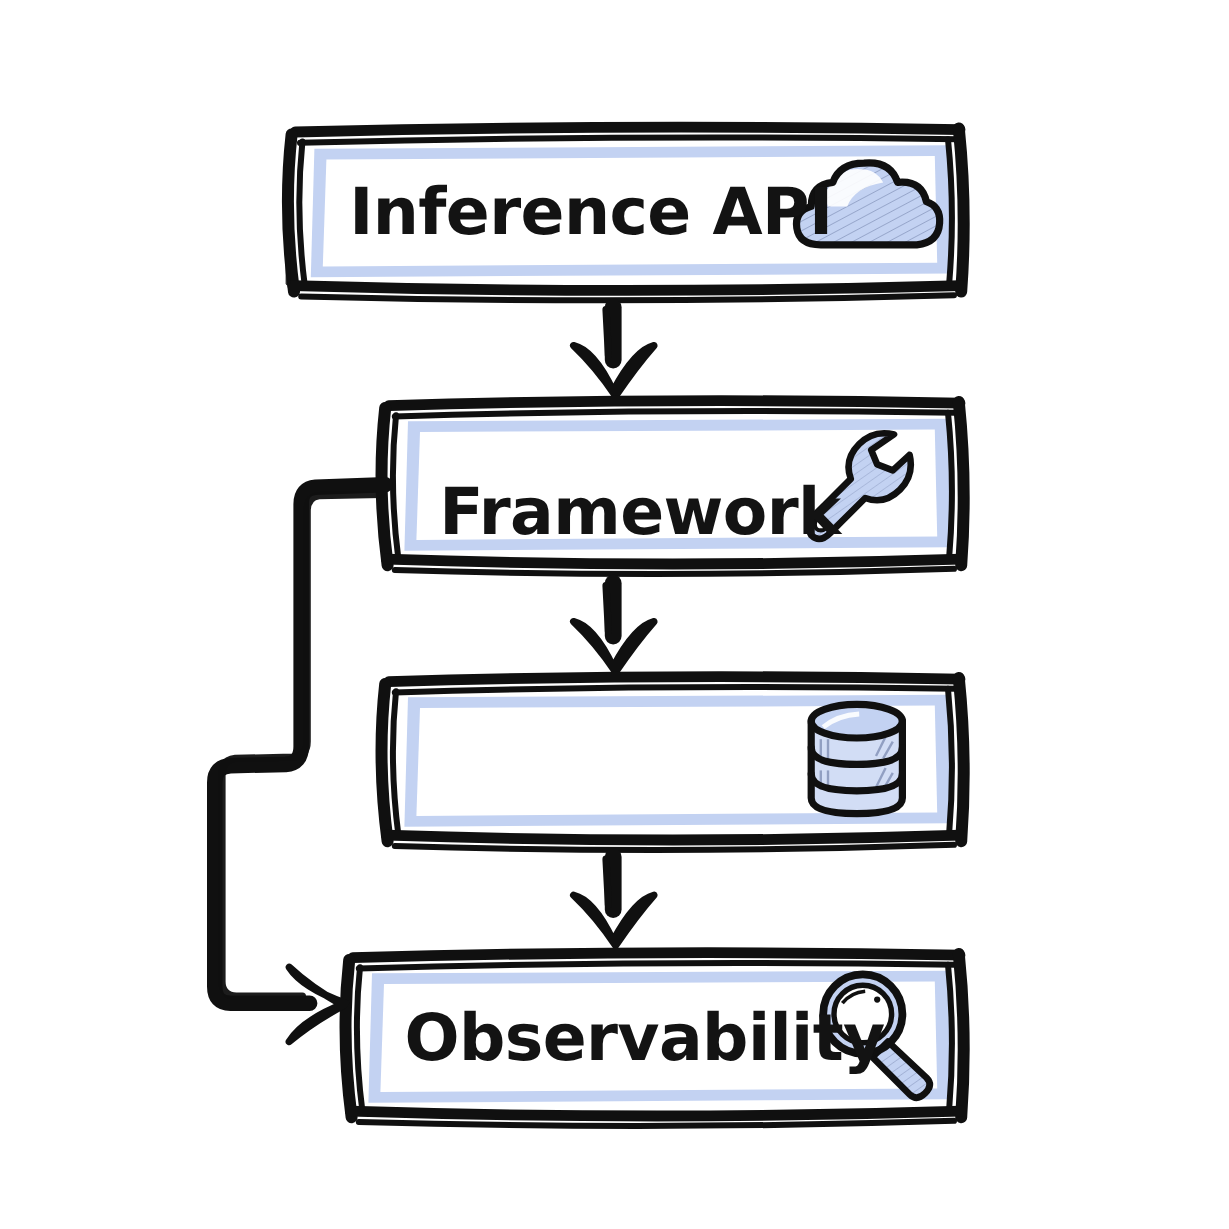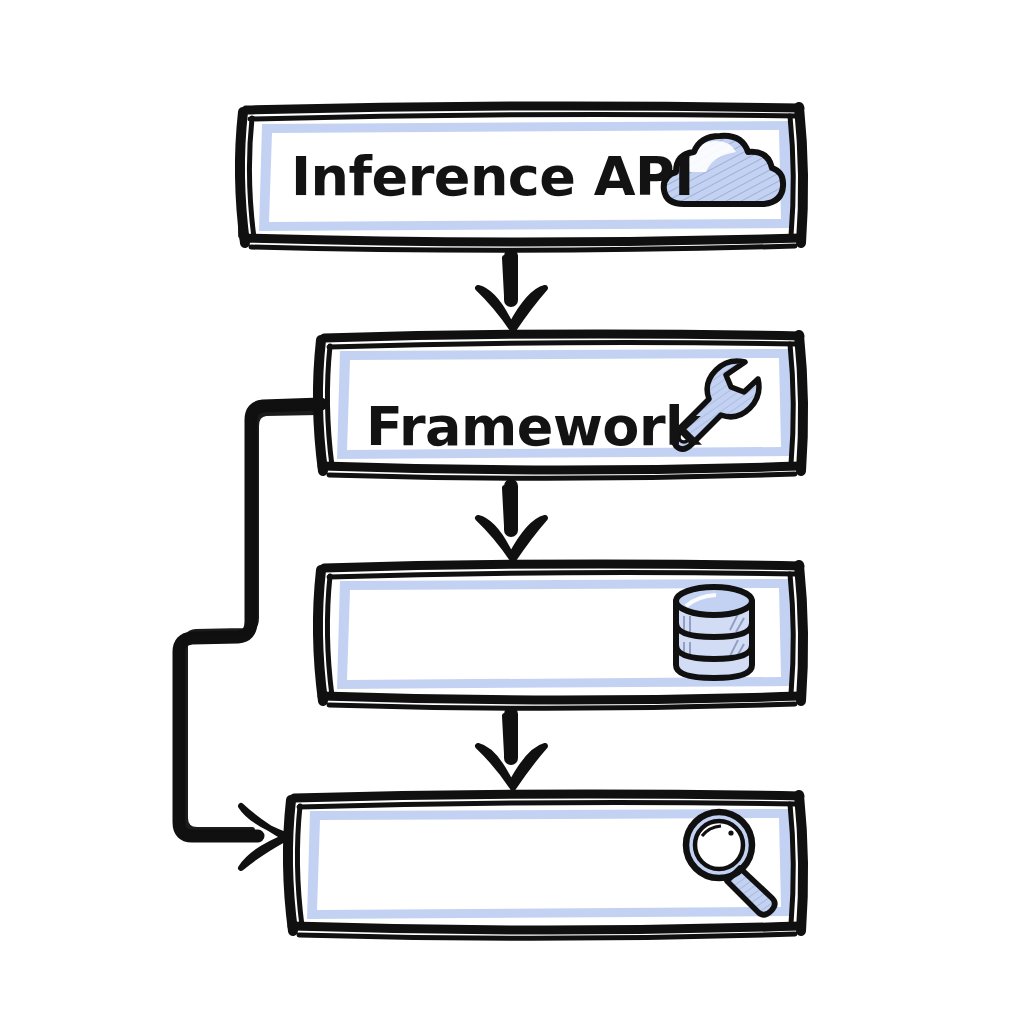--- a/index.html
+++ b/index.html
@@ -185,14 +185,15 @@
 
       <path d="M241 806 Q252 823 288 836 Q252 850 241 868 Q260 852 286 838 Q259 823 241 806 Z" fill="#101010" stroke="#101010" stroke-width="6"></path>
     </g>
   </svg>
 
   <div class="node-label" style="left:291px;top:145px;font-size:54px;">Inference API</div>
 
   <div class="node-label" style="left:366px;top:373px;font-size:54px;margin-top:22px;">Framework</div>
 
 
+  <div class="node-label" style="left:337px;top:833px;font-size:54px;">Observability</div>
 
 </div>
 
 </body></html>

